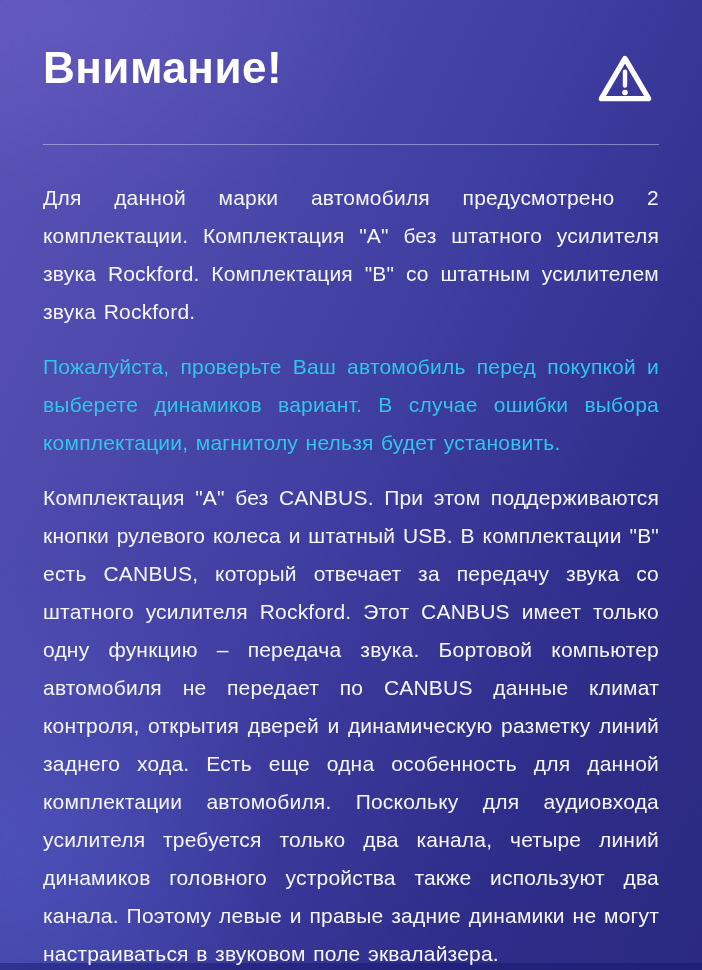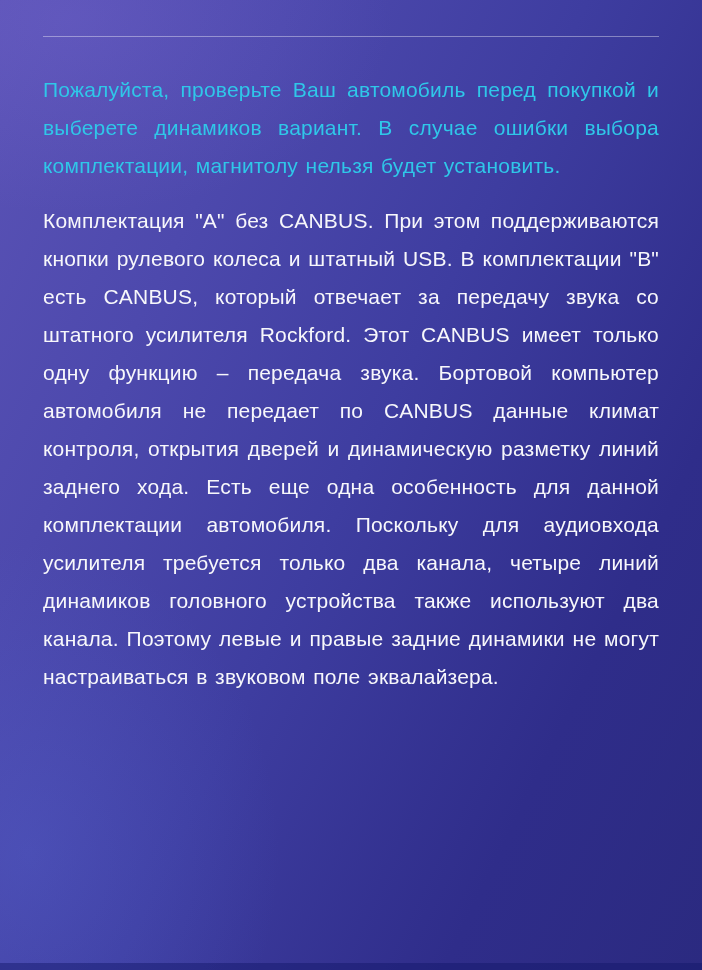--- a/index.html
+++ b/index.html
@@ -84,23 +84,34 @@
   }
   .para.cyan {
     color: #2fc7e9;
   }
 </style>
 </head>
 <body>
 
 <div class="page">
   <div class="content">
+    <div class="header">
+      <h1 class="title">Внимание!</h1>
+      <span class="warn-icon">
+        <svg width="56" height="50" viewBox="0 0 64 57" fill="none" aria-hidden="true">
+          <path d="M32 5 L59 51 H5 Z" stroke="#ffffff" stroke-width="6" stroke-linejoin="round" fill="none"></path>
+          <line x1="32" y1="20" x2="32" y2="36" stroke="#ffffff" stroke-width="5" stroke-linecap="round"></line>
+          <circle cx="32" cy="44" r="3.2" fill="#ffffff"></circle>
+        </svg>
+      </span>
+    </div>
 
     <div class="divider"></div>
 
     <div class="body-text">
+      <p class="para">Для данной марки автомобиля предусмотрено 2 комплектации. Комплектация "А" без штатного усилителя звука Rockford. Комплектация "В" со штатным усилителем звука Rockford.</p>
       <p class="para cyan">Пожалуйста, проверьте Ваш автомобиль перед покупкой и выберете динамиков вариант. В случае ошибки выбора комплектации, магнитолу нельзя будет установить.</p>
       <p class="para">Комплектация "А" без CANBUS. При этом поддерживаются кнопки рулевого колеса и штатный USB. В комплектации "В" есть CANBUS, который отвечает за передачу звука со штатного усилителя Rockford. Этот CANBUS имеет только одну функцию – передача звука. Бортовой компьютер автомобиля не передает по CANBUS данные климат контроля, открытия дверей и динамическую разметку линий заднего хода. Есть еще одна особенность для данной комплектации автомобиля. Поскольку для аудиовхода усилителя требуется только два канала, четыре линий динамиков головного устройства также используют два канала. Поэтому левые и правые задние динамики не могут настраиваться в звуковом поле эквалайзера.</p>
     </div>
   </div>
 
   <div class="bottom-strip"></div>
 </div>
 
 </body></html>

